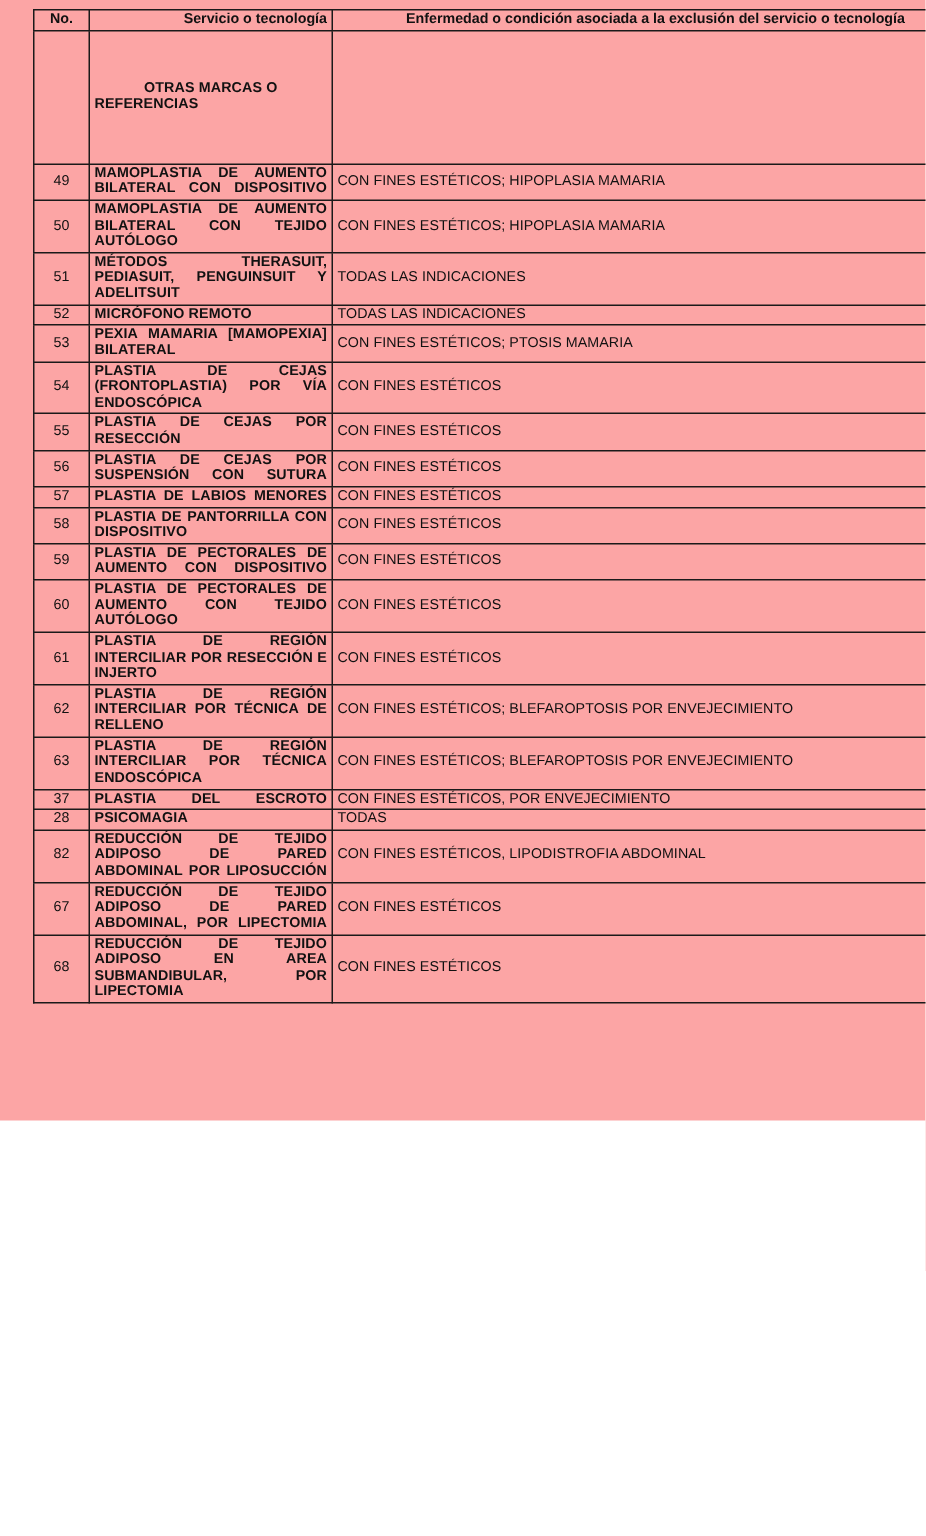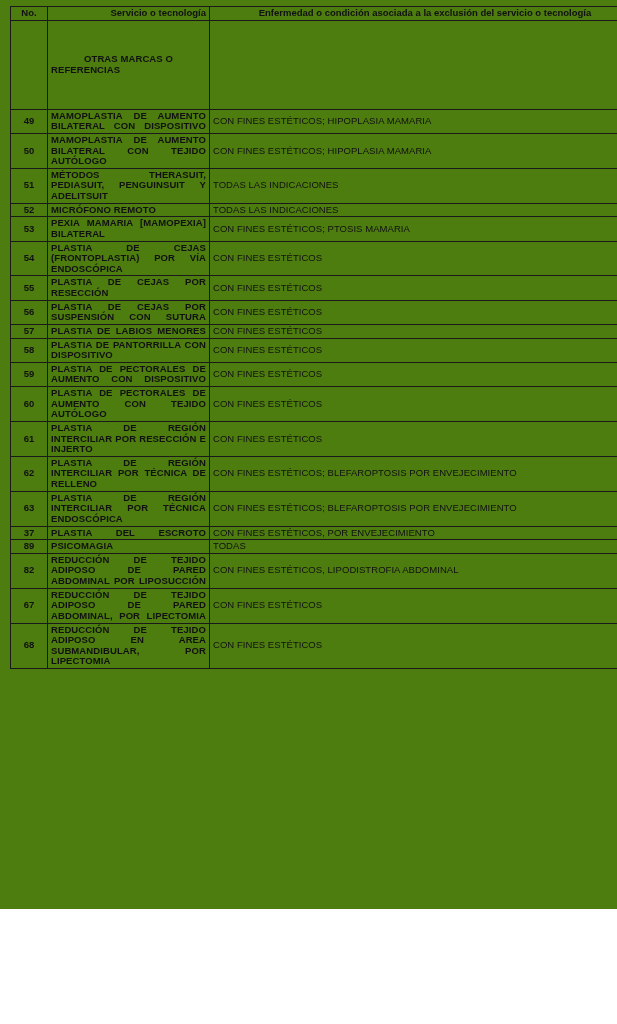--- a/index.html
+++ b/index.html
@@ -9,25 +9,25 @@
   }
   body {
     width: 617px;
     height: 1024px;
     font-family: "Liberation Sans", sans-serif;
     color: #111;
     -webkit-font-smoothing: none;
   }
   .page {
     width: 617px;
-    height: 909px;
+    height: 747px;
     position: relative;
     box-sizing: border-box;
-    padding: 4px 6px 4px 8px;
-    background: #4d7c0f;
+    padding: 4px 6px 4px 20px;
+    background: #fca5a5;
   }
   table.excl {
     border-collapse: collapse;
     width: 606px;
     table-layout: fixed;
     margin: 2px 0 0 2px;
   }
   table.excl td, table.excl th {
     border: 1px solid #1a1a1a;
     vertical-align: middle;
@@ -63,21 +63,21 @@
     text-align-last: justify;
     font-size: 9.3px;
     letter-spacing: 0.1px;
     padding: 2px 4px 2px 4px;
   }
   td.col-serv.noj {
     text-align: center;
     text-align-last: left;
   }
   td.col-no {
-    font-weight: bold;
+    font-weight: normal;
     font-size: 10px;
   }
   td.col-enf {
     font-size: 9.5px;
     padding-left: 5px;
     letter-spacing: 0.05px;
   }
   tr.tall td { height: 86px; }
 </style>
 </head>
@@ -172,21 +172,21 @@
           <td class="col-no">63</td>
           <td class="col-serv">PLASTIA DE REGIÓN INTERCILIAR POR TÉCNICA ENDOSCÓPICA</td>
           <td class="col-enf">CON FINES ESTÉTICOS; BLEFAROPTOSIS POR ENVEJECIMIENTO</td>
         </tr>
         <tr>
           <td class="col-no">37</td>
           <td class="col-serv">PLASTIA DEL ESCROTO</td>
           <td class="col-enf">CON FINES ESTÉTICOS, POR ENVEJECIMIENTO</td>
         </tr>
         <tr>
-          <td class="col-no">89</td>
+          <td class="col-no">28</td>
           <td class="col-serv noj">PSICOMAGIA</td>
           <td class="col-enf">TODAS</td>
         </tr>
         <tr>
           <td class="col-no">82</td>
           <td class="col-serv">REDUCCIÓN DE TEJIDO ADIPOSO DE PARED ABDOMINAL POR LIPOSUCCIÓN</td>
           <td class="col-enf">CON FINES ESTÉTICOS, LIPODISTROFIA ABDOMINAL</td>
         </tr>
         <tr>
           <td class="col-no">67</td>

